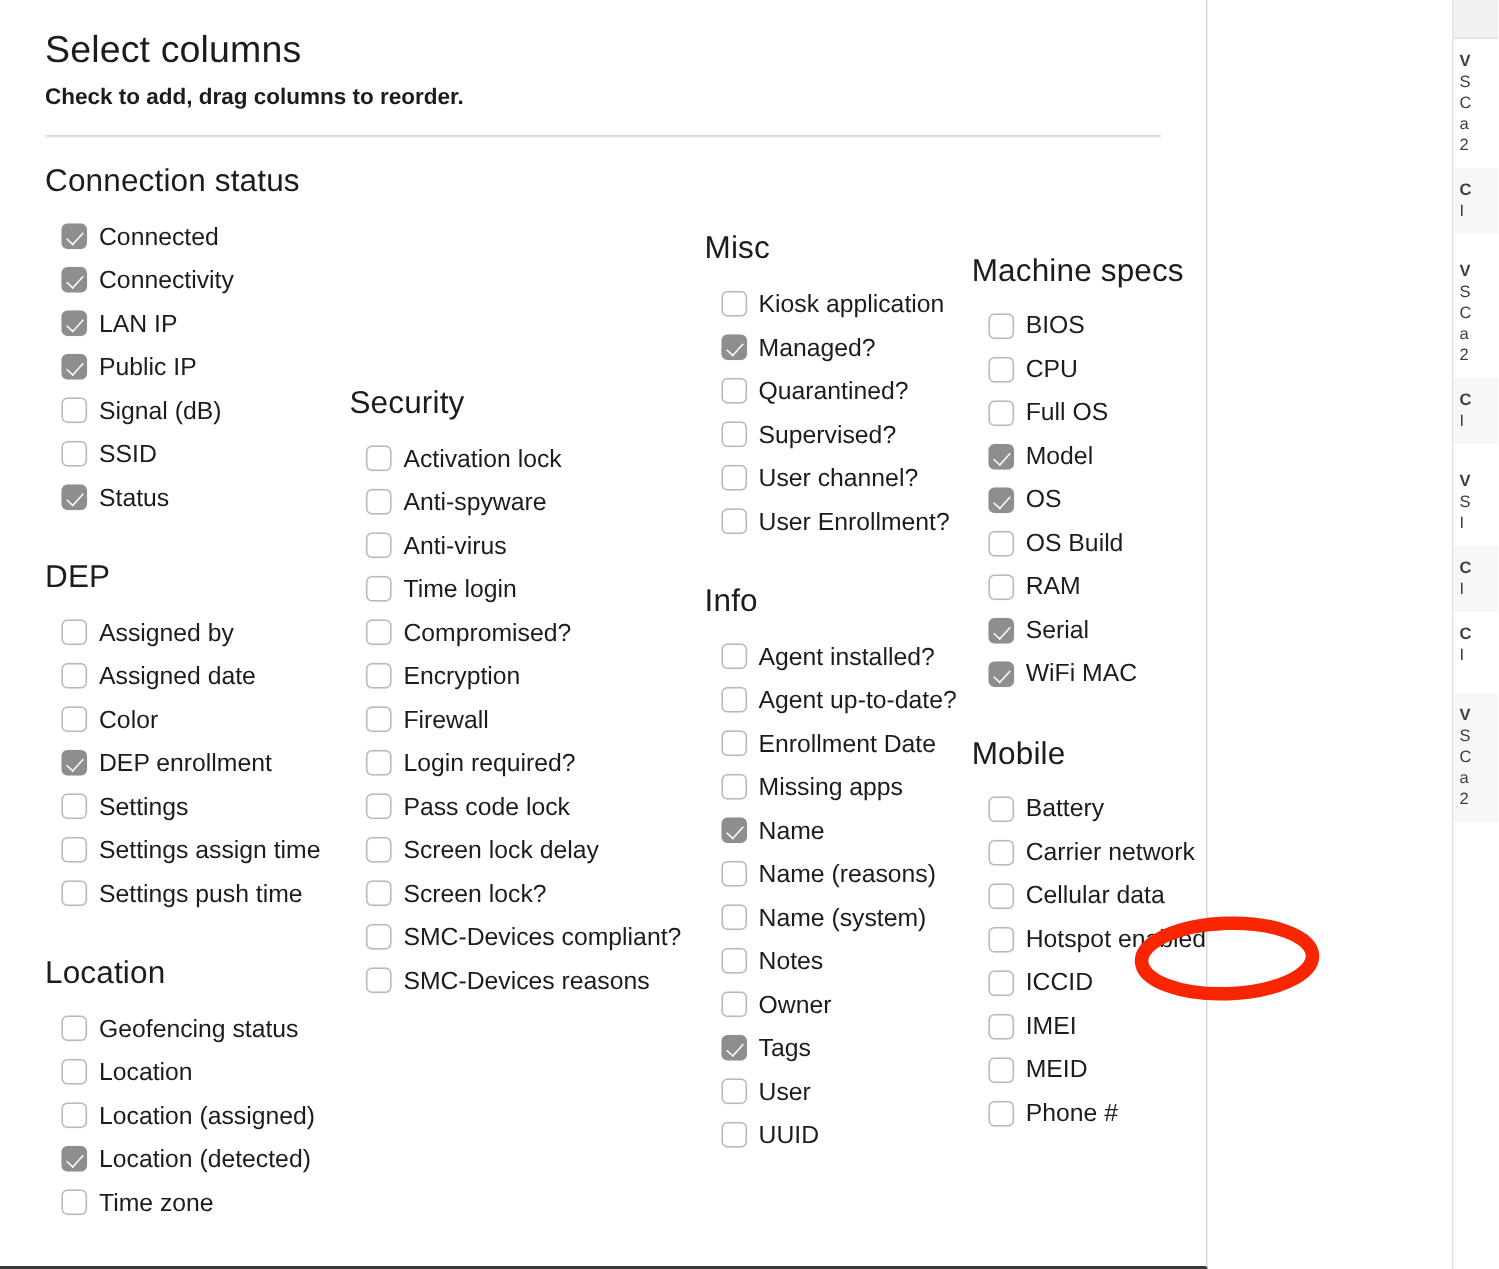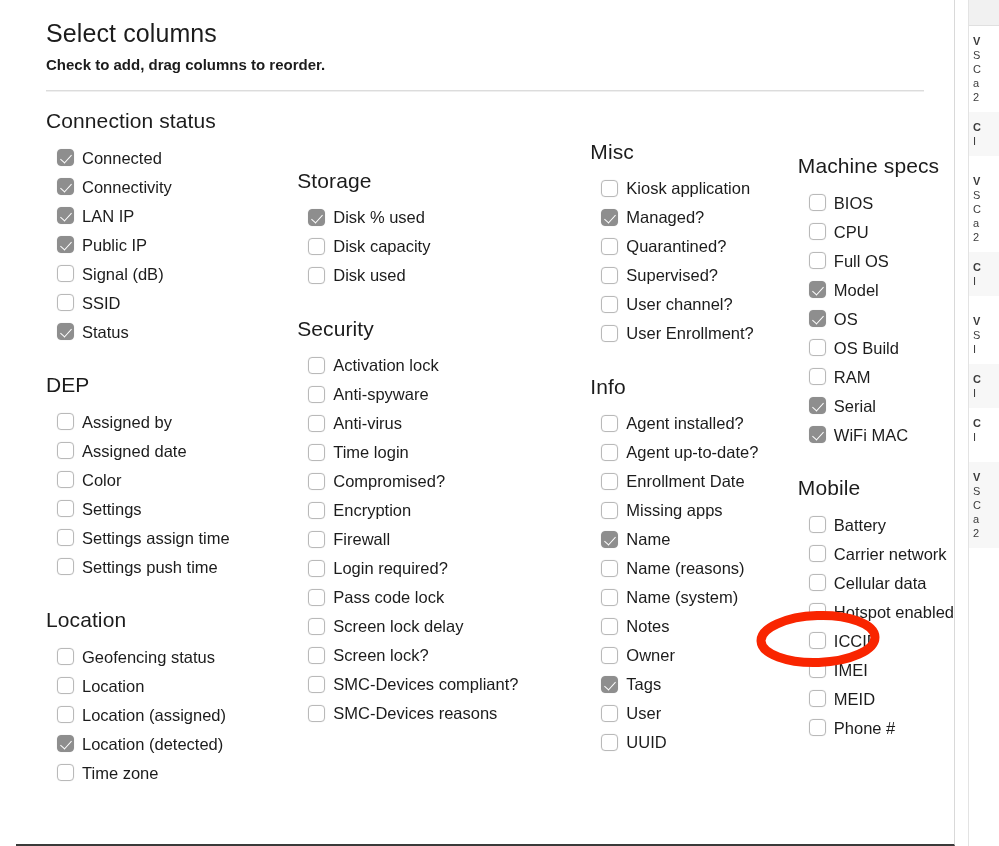--- a/index.html
+++ b/index.html
@@ -49,23 +49,23 @@
     overflow: hidden;
   }
   #bg-strip .bg-block.alt { background: #f7f7f7; }
   #bg-strip .bg-row { white-space: nowrap; overflow: hidden; height: 14px; }
   #bg-strip .bg-row.b { font-weight: bold; }
   #bg-strip .bg-spacer { height: 10px; }
 
   
   #modal {
     position: absolute;
-    left: 16px;
+    left: 0;
     top: 0;
-    width: 939px;
+    width: 805px;
     height: 846px;
     background: #ffffff;
     border-right: 1px solid #d9d9d9;
     border-bottom: 2px solid #3a3a3a;
     box-sizing: border-box;
     overflow: hidden;
   }
 
   #modal-header {
     padding: 18px 0 0 30px;
@@ -272,20 +272,24 @@
           </div>
           <div class="opt">
             <span class="box"></span>
             <span class="opt-label">Assigned date</span>
           </div>
           <div class="opt">
             <span class="box"></span>
             <span class="opt-label">Color</span>
           </div>
           <div class="opt">
+            <span class="box checked"></span>
+            <span class="opt-label">DEP enrollment</span>
+          </div>
+          <div class="opt">
             <span class="box"></span>
             <span class="opt-label">Settings</span>
           </div>
           <div class="opt">
             <span class="box"></span>
             <span class="opt-label">Settings assign time</span>
           </div>
           <div class="opt">
             <span class="box"></span>
             <span class="opt-label">Settings push time</span>
@@ -309,35 +313,20 @@
             <span class="box checked"></span>
             <span class="opt-label">Location (detected)</span>
           </div>
           <div class="opt">
             <span class="box"></span>
             <span class="opt-label">Time zone</span>
           </div>
         </div>
       </div>
       <div class="column c1">
-        <div class="group">
-          <div class="group-title">Storage</div>
-          <div class="opt">
-            <span class="box checked"></span>
-            <span class="opt-label">Disk % used</span>
-          </div>
-          <div class="opt">
-            <span class="box"></span>
-            <span class="opt-label">Disk capacity</span>
-          </div>
-          <div class="opt">
-            <span class="box"></span>
-            <span class="opt-label">Disk used</span>
-          </div>
-        </div>
         <div class="group">
           <div class="group-title">Security</div>
           <div class="opt">
             <span class="box"></span>
             <span class="opt-label">Activation lock</span>
           </div>
           <div class="opt">
             <span class="box"></span>
             <span class="opt-label">Anti-spyware</span>
           </div>

